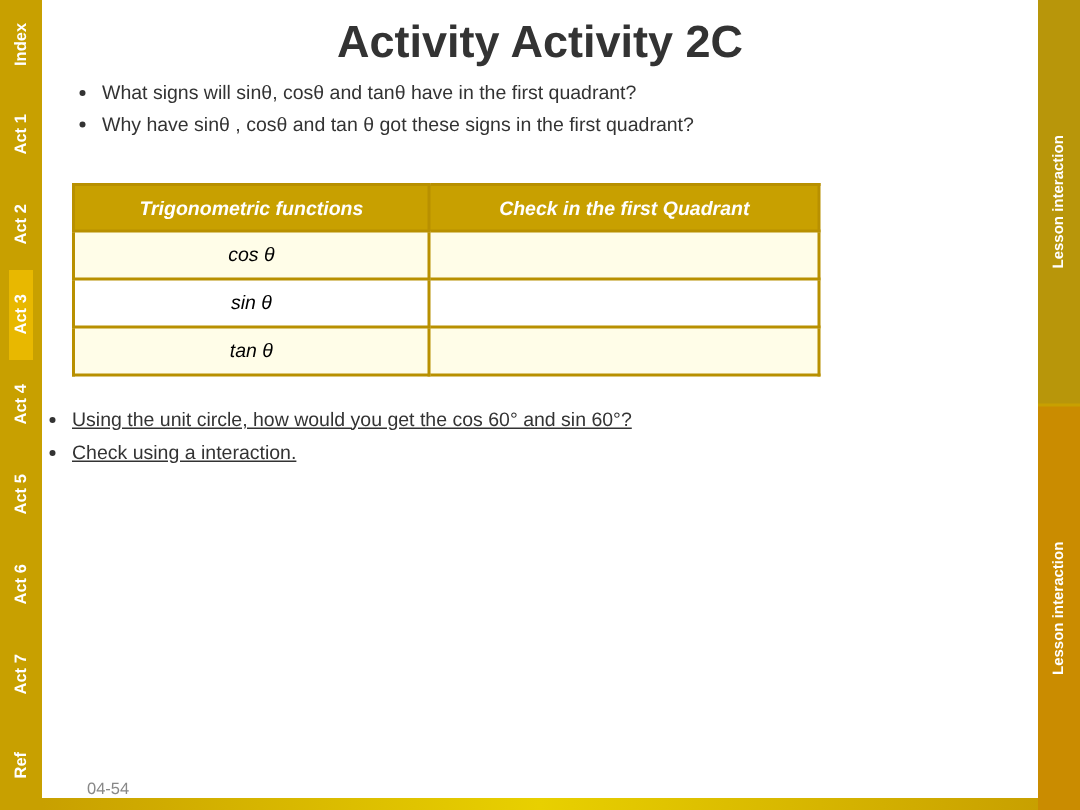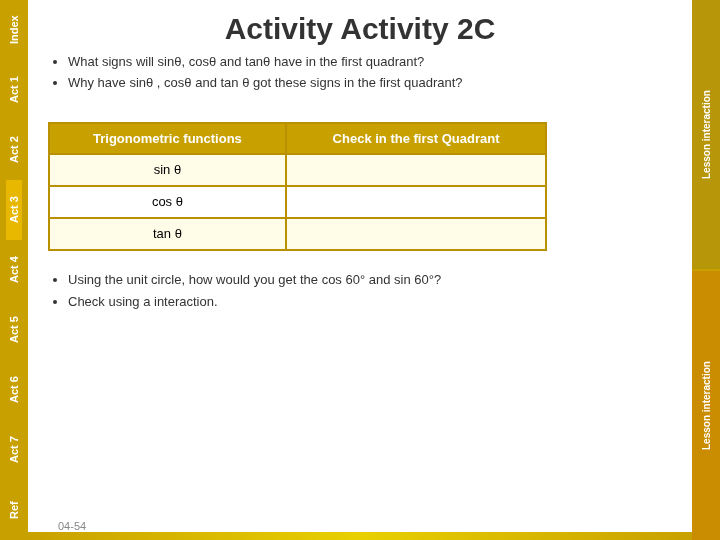--- a/index.html
+++ b/index.html
@@ -121,20 +121,21 @@
       list-style: disc;
       margin-left: 20px;
     }
 
     
     .trig-table {
       border-collapse: collapse;
       width: 80%;
       max-width: 500px;
       margin-bottom: 18px;
+      font-style: italic;
     }
 
     .trig-table th {
       background: #c8a000;
       color: white;
       padding: 7px 16px;
       font-size: 13px;
       font-weight: bold;
       border: 2px solid #b89000;
       text-align: center;
@@ -159,21 +160,21 @@
 
     
     .bottom-bullets {
       font-size: 13px;
       color: #333;
       line-height: 1.7;
     }
 
     .bottom-bullets li {
       list-style: disc;
-      margin-left: 20px;
+      text-decoration: underline;
     }
 
     
     .page-number {
       position: absolute;
       bottom: 8px;
       left: 30px;
       font-size: 11px;
       color: #888;
     }
@@ -220,25 +221,25 @@
 
   <table class="trig-table">
     <thead>
       <tr>
         <th>Trigonometric functions</th>
         <th>Check in the first Quadrant</th>
       </tr>
     </thead>
     <tbody>
       <tr>
+        <td>cos θ</td>
+        <td></td>
+      </tr>
+      <tr>
         <td>sin θ</td>
-        <td></td>
-      </tr>
-      <tr>
-        <td>cos θ</td>
         <td></td>
       </tr>
       <tr>
         <td>tan θ</td>
         <td></td>
       </tr>
     </tbody>
   </table>
 
   <ul class="bottom-bullets">

